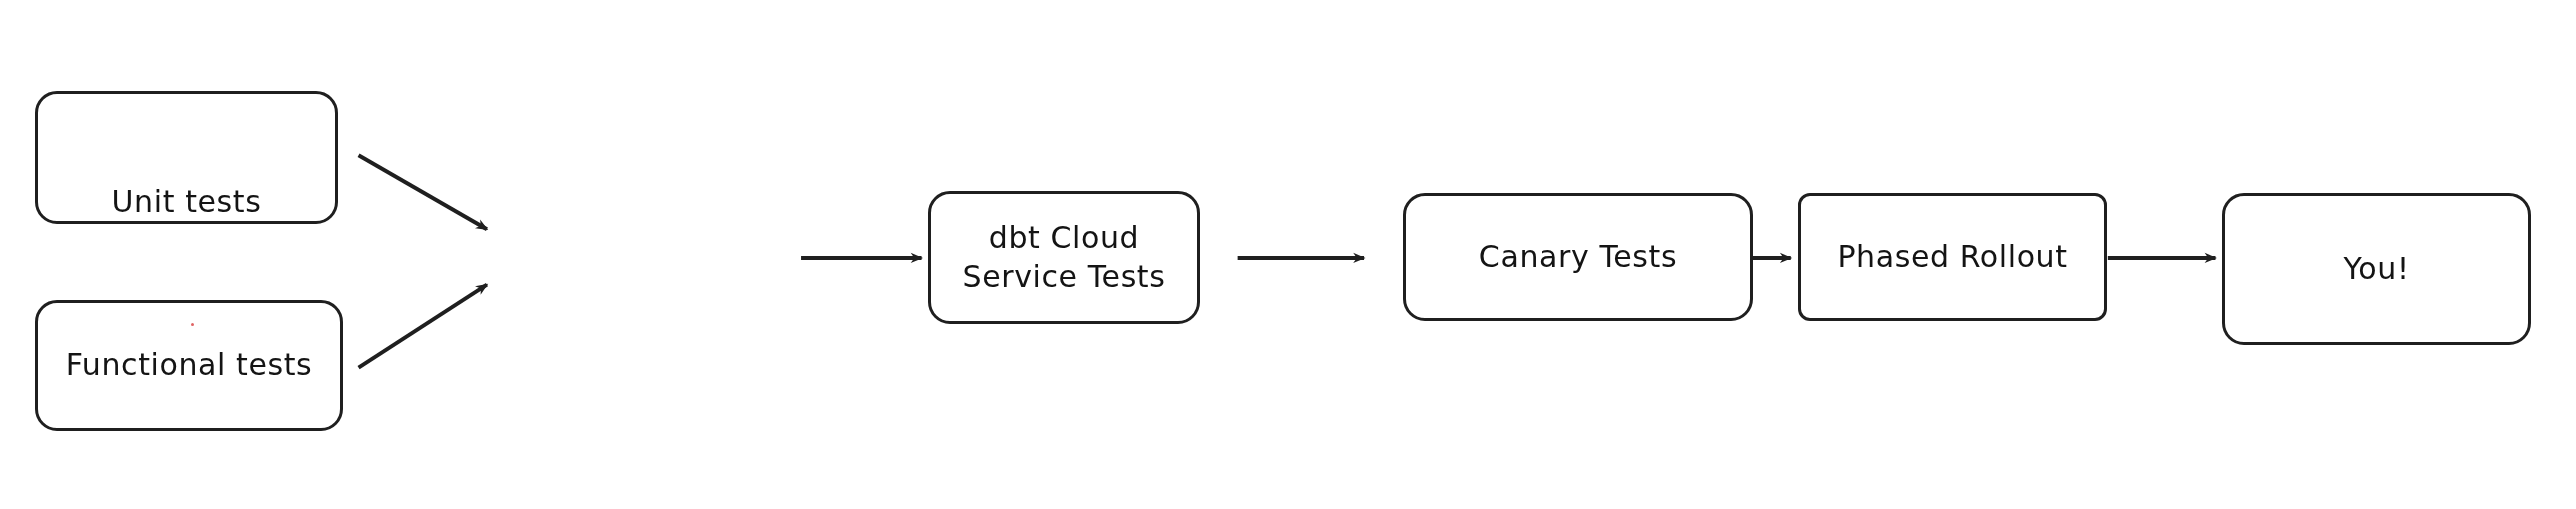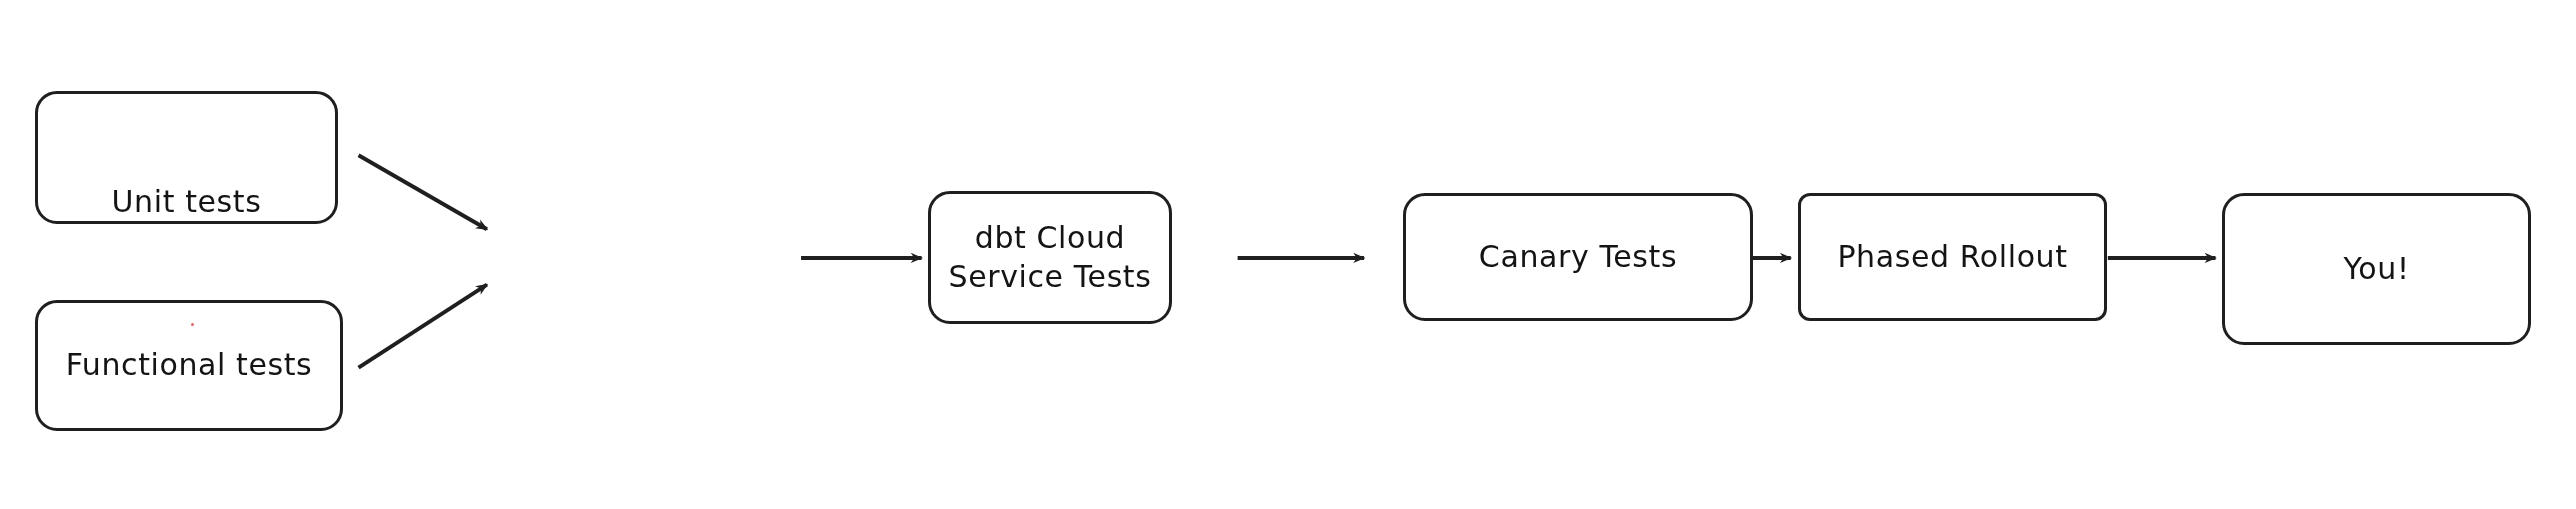--- a/index.html
+++ b/index.html
@@ -40,21 +40,21 @@
     line-height: 1.28;
     color: #141414;
     letter-spacing: 0.6px;
     white-space: pre-line;
     padding: 0 10px;
   }
   
   #node-unit-tests        { left: 35px;   top: 91px;  width: 303px; height: 133px; align-items: flex-end; }
   #node-functional-tests  { left: 35px;   top: 300px; width: 308px; height: 131px; }
   #node-smoke-testing     { left: 494px;  top: 188px; width: 306px; height: 135px; }
-  #node-dbt-cloud-service-tests { left: 928px; top: 191px; width: 244px; height: 133px; }
+  #node-dbt-cloud-service-tests { left: 928px; top: 191px; width: 272px; height: 133px; }
   #node-canary-tests      { left: 1371px; top: 193px; width: 350px; height: 128px; margin-left: 32px; }
   #node-phased-rollout    { left: 1798px; top: 193px; width: 309px; height: 128px; border-radius: 12px; }
   #node-you               { left: 2222px; top: 193px; width: 309px; height: 152px; }
 
   .dot-artifact {
     position: absolute;
     width: 3px;
     height: 3px;
     background: #e06464;
     border-radius: 50%;

